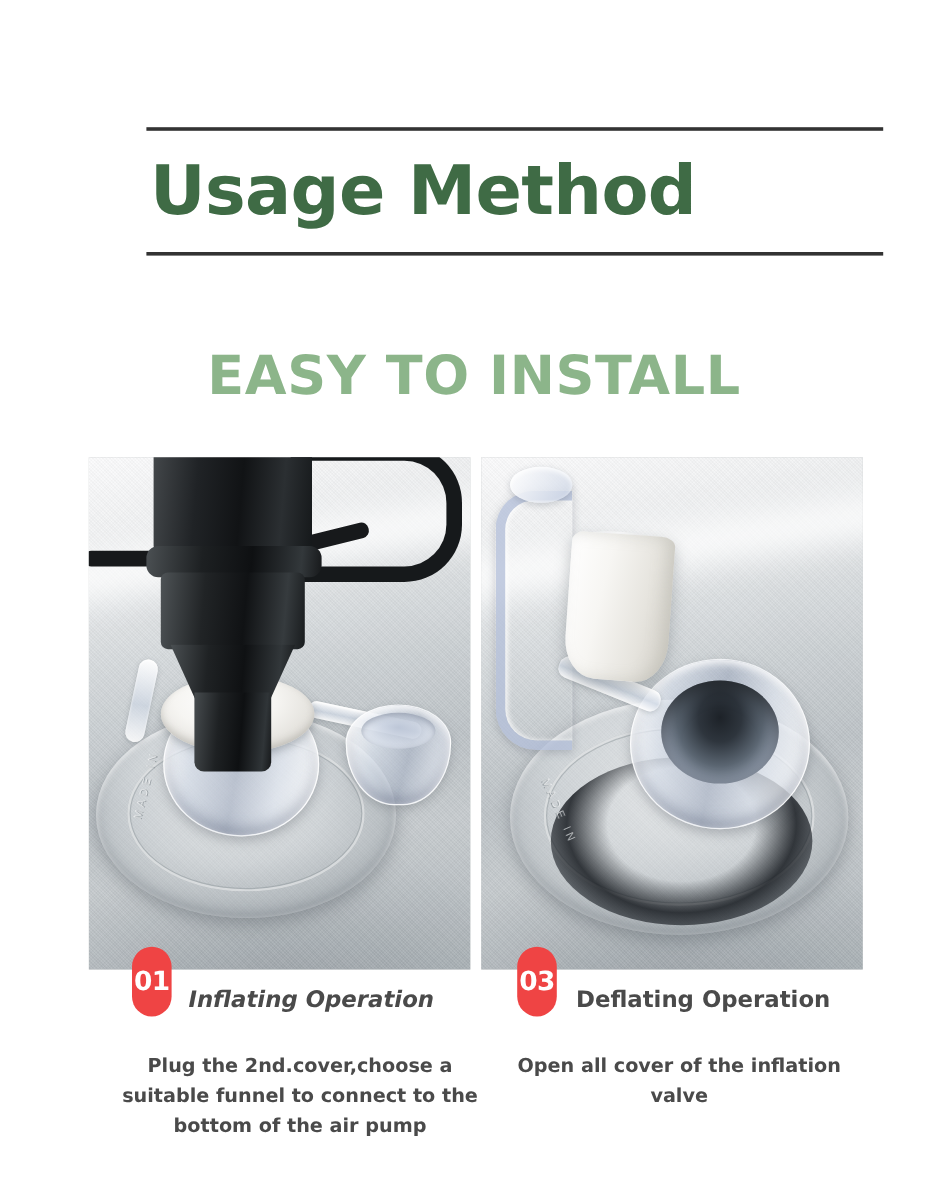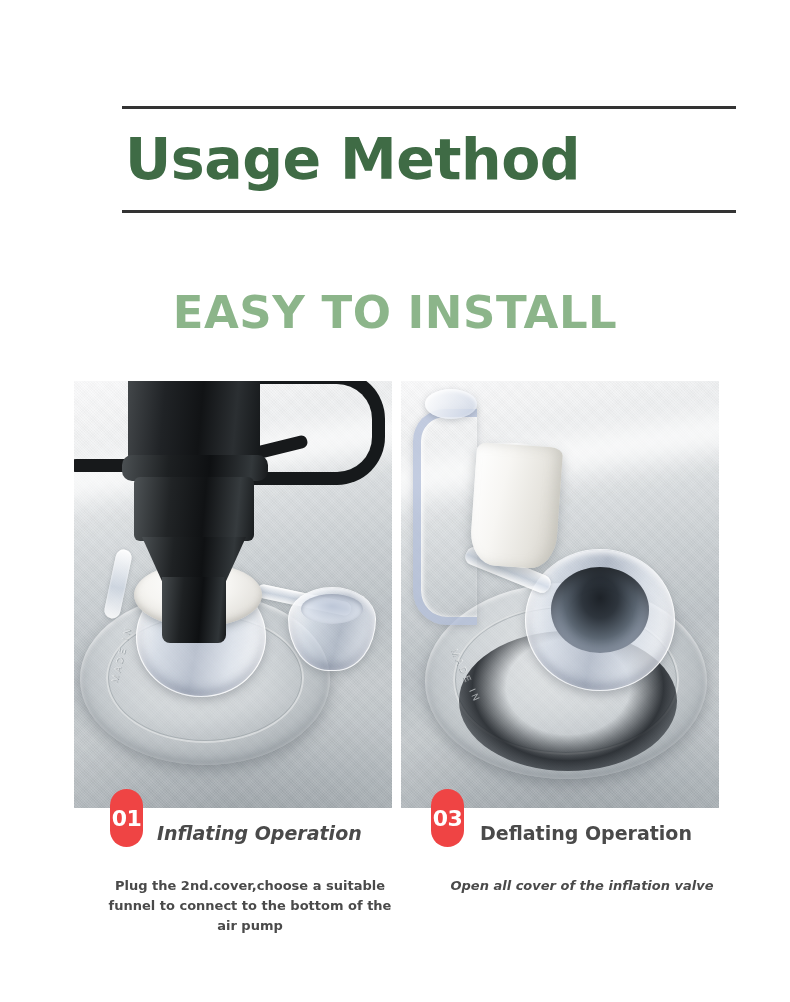--- a/index.html
+++ b/index.html
@@ -355,28 +355,28 @@
     font-weight: bold;
     color: #4A4A4A;
     white-space: nowrap;
   }
   .step-title.t1 { left: 157px; top: 822px; font-style: italic; }
   .step-title.t2 { left: 480px; top: 822px; }
 
   .step-desc {
     position: absolute;
     font-family: "DejaVu Sans", sans-serif;
-    font-size: 13px;
+    font-size: 16px;
     font-weight: bold;
     color: #4A4A4A;
     text-align: center;
     line-height: 1.55;
   }
   .step-desc.d1 { left: 100px; top: 876px; width: 300px; }
-  .step-desc.d2 { left: 432px; top: 876px; width: 300px; font-style: italic; }
+  .step-desc.d2 { left: 416px; top: 876px; width: 300px; }
 </style>
 </head>
 <body>
 
 <div class="header-block">
   <div class="rule"></div>
   <div class="title-row">
     <div class="page-title">Usage Method</div>
   </div>
   <div class="rule"></div>

